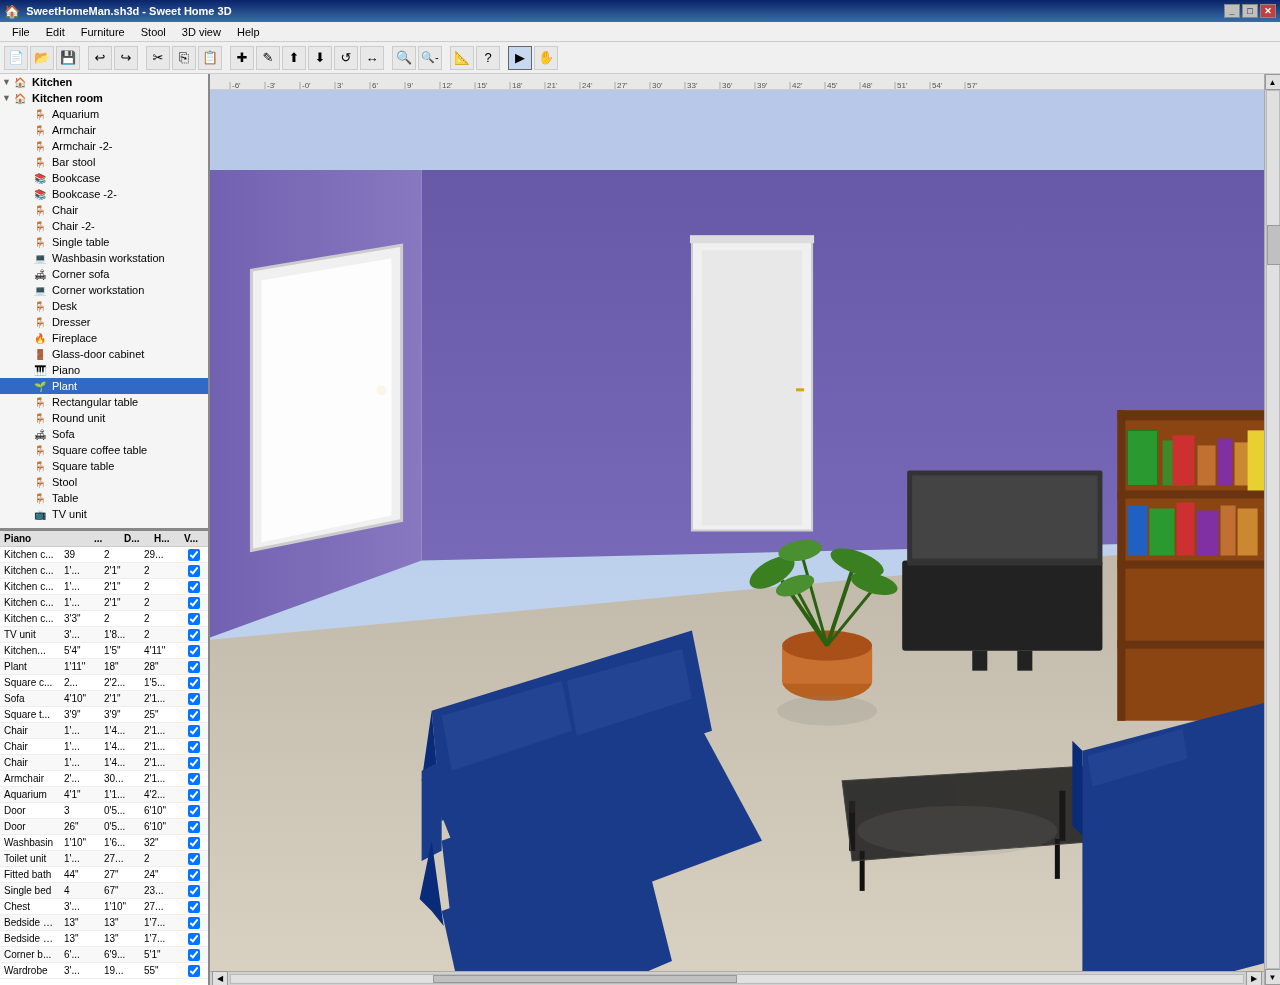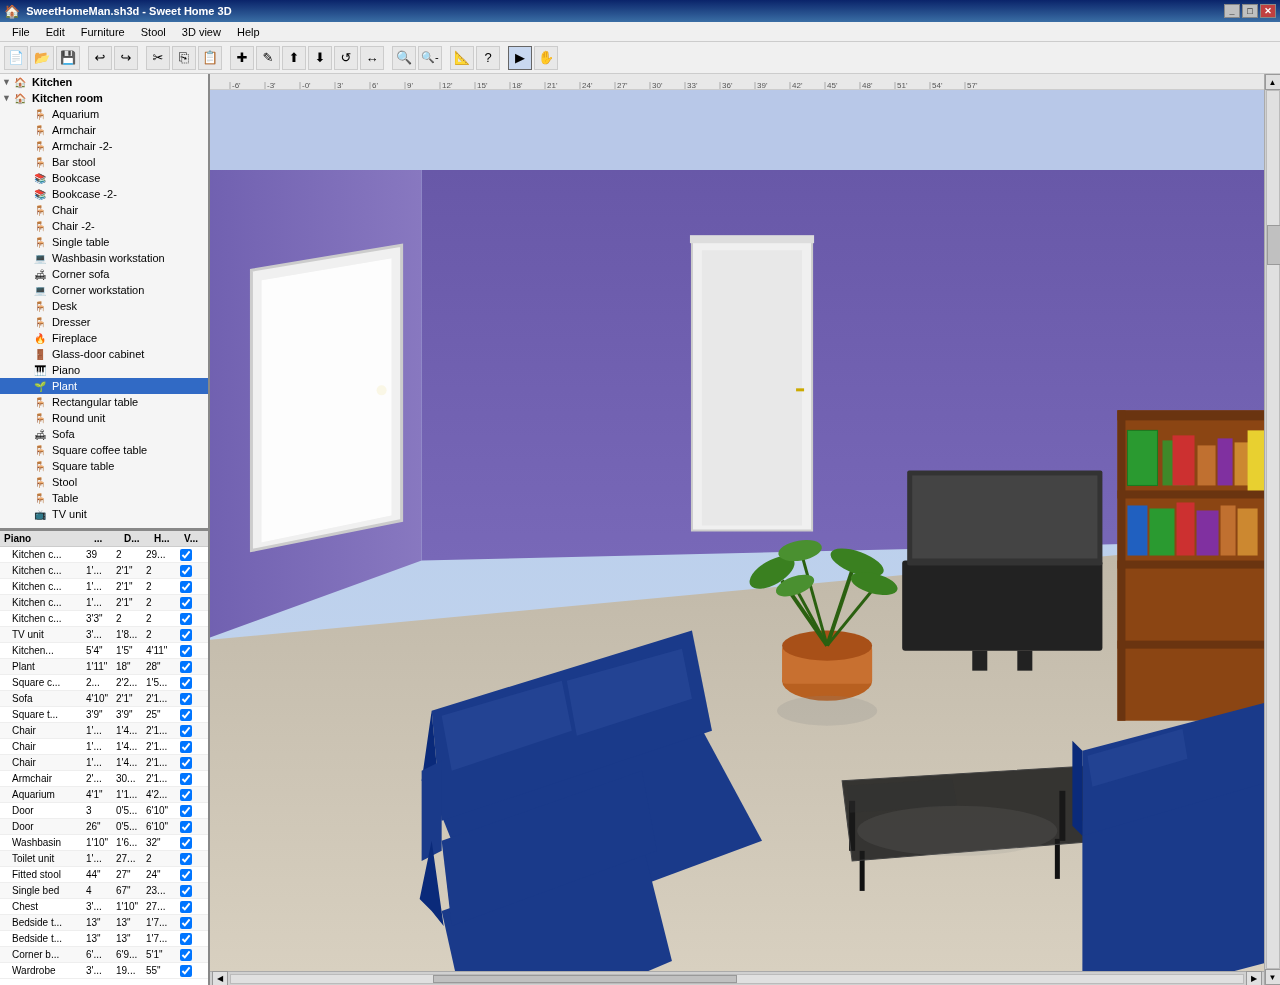--- a/index.html
+++ b/index.html
@@ -120,23 +120,24 @@
       font-weight: bold;
       padding: 2px 4px;
       position: sticky;
       top: 0;
     }
     .props-row {
       display: grid;
       grid-template-columns: 1fr 30px 30px 30px 20px;
       border-bottom: 1px solid #eee;
       font-size: 10px;
-      padding: 1px 12px;
+      padding: 1px 4px;
       height: 16px;
       align-items: center;
+      gap: 10px;
     }
     .props-row:nth-child(even) { background: #f8f8f8; }
     .props-cell { overflow: hidden; white-space: nowrap; text-overflow: ellipsis; font-size: 10px; }
     .check-cell { display: flex; align-items: center; justify-content: center; }
 
     
     #view-area {
       flex: 1;
       display: flex;
       flex-direction: column;
@@ -589,21 +590,21 @@
           <div class="props-row">
     <div class="props-cell">Toilet unit</div>
     <div class="props-cell">1'...</div>
     <div class="props-cell">27...</div>
     <div class="props-cell">2</div>
     <div class="check-cell">
       <input type="checkbox" checked="" style="width: 12px; height: 12px;">
     </div>
   </div>
           <div class="props-row">
-    <div class="props-cell">Fitted stool</div>
+    <div class="props-cell">Fitted bath</div>
     <div class="props-cell">44"</div>
     <div class="props-cell">27"</div>
     <div class="props-cell">24"</div>
     <div class="check-cell">
       <input type="checkbox" checked="" style="width: 12px; height: 12px;">
     </div>
   </div>
           <div class="props-row">
     <div class="props-cell">Single bed</div>
     <div class="props-cell">4</div>

